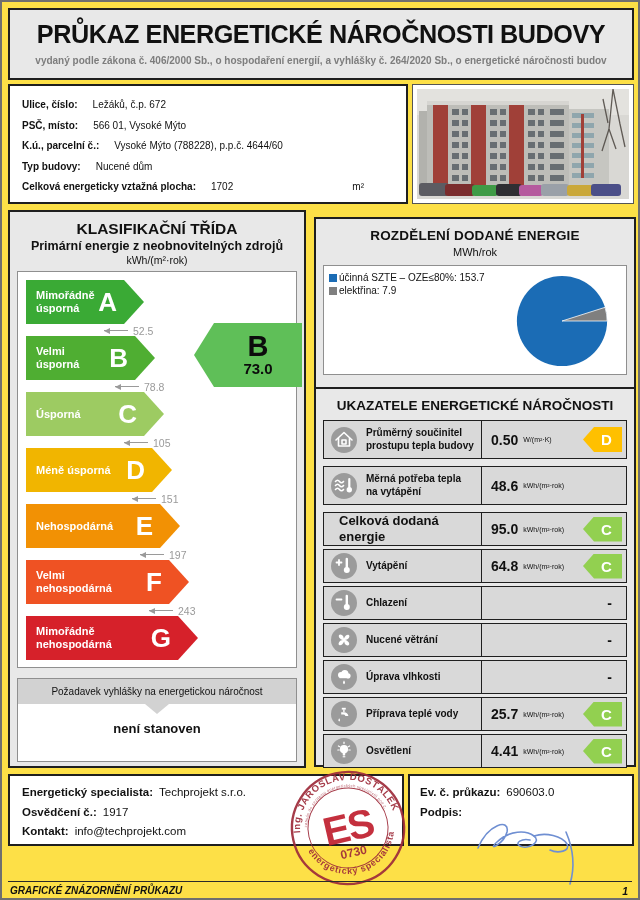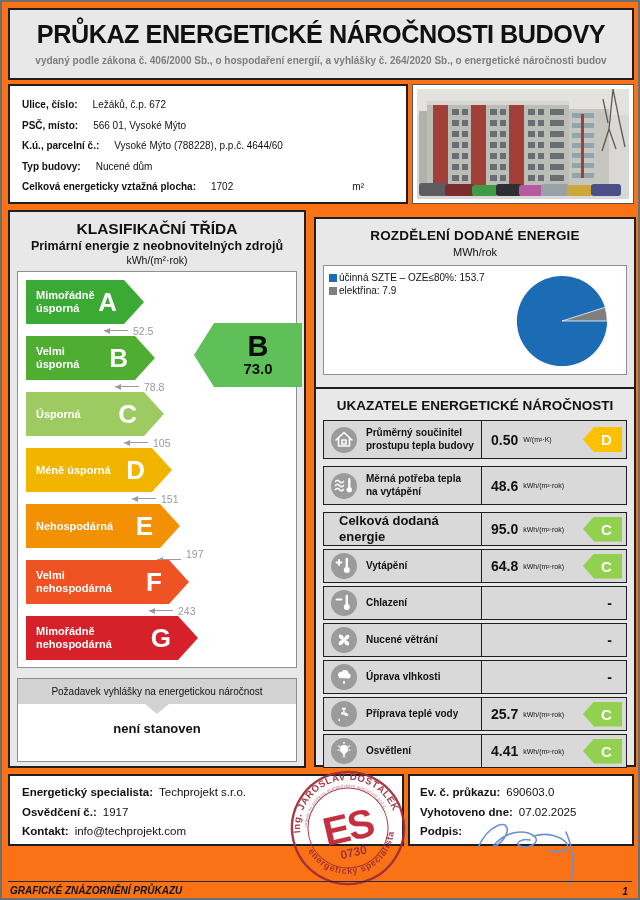--- a/index.html
+++ b/index.html
@@ -1,17 +1,17 @@
 <!DOCTYPE html>
 <html><head>
 <meta charset="utf-8">
 <style>
   * { box-sizing: border-box; margin:0; padding:0; }
   html,body { width:640px; height:900px; background:#fff; font-family:"Liberation Sans", sans-serif; color:#111; }
-  .page { position:absolute; left:0; top:0; width:640px; height:900px; background:#f97316; border:2px solid #6f6f6f; overflow:hidden; }
+  .page { position:absolute; left:0; top:0; width:640px; height:900px; background:#fde047; border:2px solid #6f6f6f; overflow:hidden; }
 
   .panel { position:absolute; border:2px solid #1f1f1f; background:#e8e8e8; }
 
   
   .hdr { left:6px; top:6px; width:626px; height:72px; text-align:center; }
   .hdr-title { margin-top:9px; font-size:26px; font-weight:bold; letter-spacing:-0.5px; transform:scaleX(0.97); }
   .hdr-sub { margin-top:5px; font-size:10px; font-weight:bold; color:#7d7d7d; }
 
   
   .info { left:6px; top:82px; width:400px; height:120px; background:#fff; padding:9px 8px 0 12px; }
@@ -258,21 +258,21 @@
           <div class="threshold" style="left: 106px;">
             <span class="th-arrow"></span>
             <span class="th-num">151</span>
           </div>
         </div>
         <div class="band-wrap">
           <div class="band" style="width: 154px; background: rgb(242, 145, 4);">
             <span class="band-label">Nehospodárná</span>
             <span class="band-letter">E</span>
           </div>
-          <div class="threshold" style="left: 131px; align-items: flex-end;">
+          <div class="threshold" style="left: 114px;">
             <span class="th-arrow"></span>
             <span class="th-num">197</span>
           </div>
         </div>
         <div class="band-wrap">
           <div class="band" style="width: 163px; background: rgb(239, 82, 35);">
             <span class="band-label">Velmi
 nehospodárná</span>
             <span class="band-letter">F</span>
           </div>
@@ -506,24 +506,20 @@
       </div>
       <div class="f-row">
         <span class="lbl">Kontakt:</span>
         <span class="val">info@techprojekt.com</span>
       </div>
     </div>
   <div class="panel cert" id="cert-rows">
       <div class="f-row">
         <span class="lbl">Ev. č. průkazu:</span>
         <span class="val">690603.0</span>
-      </div>
-      <div class="f-row">
-        <span class="lbl">Vyhotoveno dne:</span>
-        <span class="val">07.02.2025</span>
       </div>
       <div class="f-row">
         <span class="lbl">Podpis:</span>
         <span class="val"></span>
       </div>
     </div>
 
   <div class="stamp">
     <svg viewBox="0 0 120 120">
       <defs>

